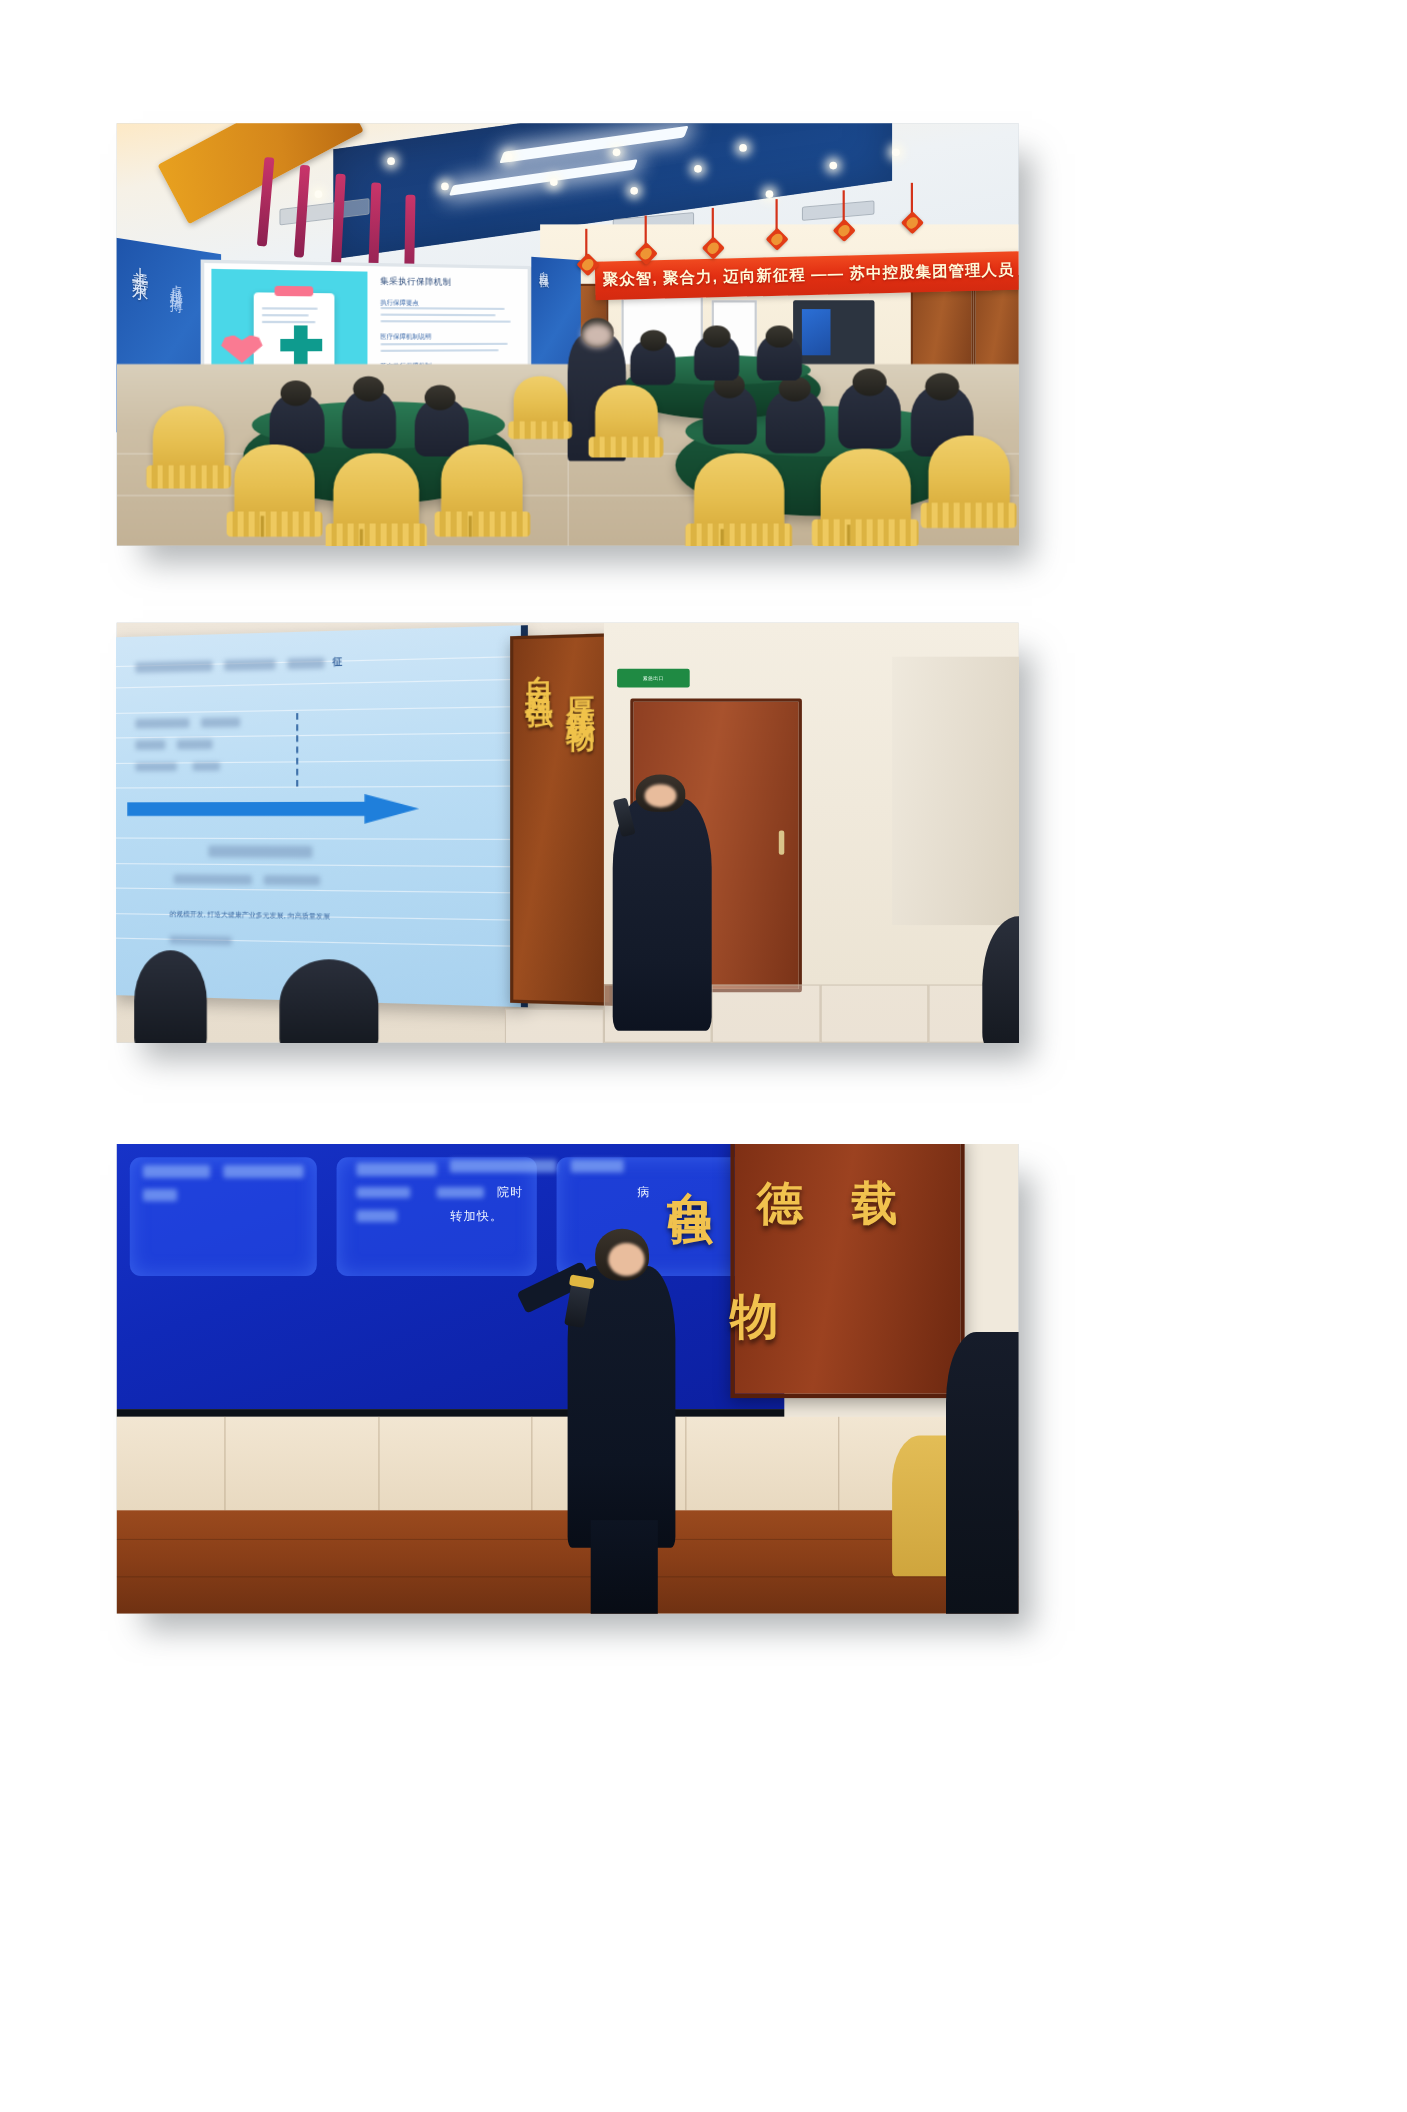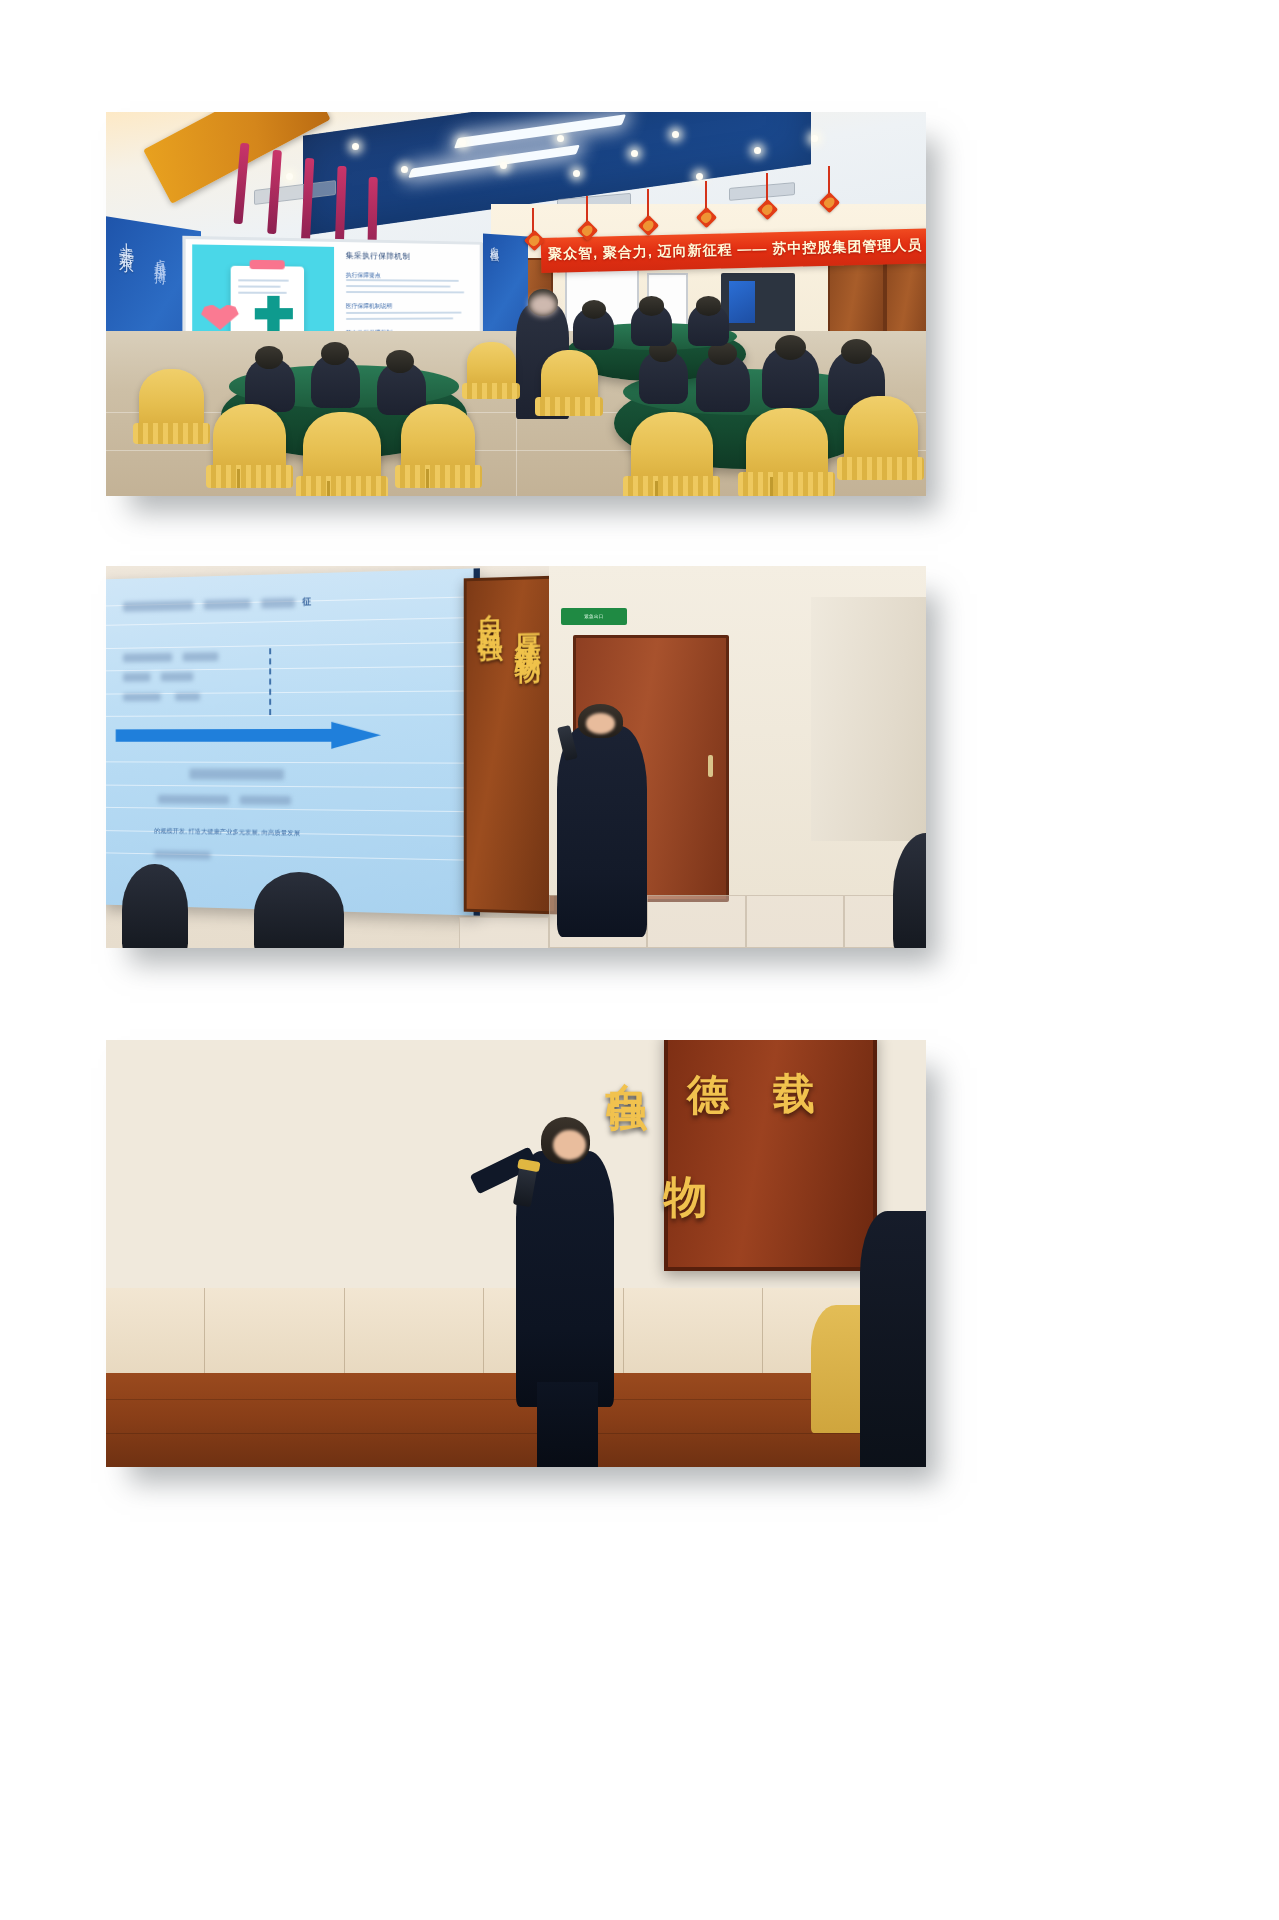--- a/index.html
+++ b/index.html
@@ -593,20 +593,39 @@
       <div class="p2-audience" style="left:2%;top:78%;width:8%;height:24%"></div>
       <div class="p2-audience" style="left:18%;top:80%;width:11%;height:22%"></div>
       <div class="p2-audience" style="left:96%;top:70%;width:8%;height:32%"></div>
     </div>
   </figure>
 
   <figure class="photo" id="photo-3">
     <div class="inner">
       <div class="p3-bg"></div>
 
+      <div class="p3-led">
+        <div class="p3-ledbox" style="left:2%;top:5%;width:28%;height:45%"></div>
+        <div class="p3-ledbox" style="left:33%;top:5%;width:30%;height:45%"></div>
+        <div class="p3-ledbox" style="left:66%;top:5%;width:30%;height:45%"></div>
+
+        <div class="p3-blurtext" style="left:4%;top:8%;width:10%;height:5%"></div>
+        <div class="p3-blurtext" style="left:16%;top:8%;width:12%;height:5%"></div>
+        <div class="p3-blurtext" style="left:4%;top:17%;width:5%;height:4.5%"></div>
+        <div class="p3-blurtext" style="left:36%;top:7%;width:12%;height:5%"></div>
+        <div class="p3-blurtext" style="left:50%;top:6%;width:16%;height:5%"></div>
+        <div class="p3-blurtext" style="left:68%;top:6%;width:8%;height:5%"></div>
+        <div class="p3-blurtext" style="left:36%;top:16%;width:8%;height:4.5%"></div>
+        <div class="p3-blurtext" style="left:48%;top:16%;width:7%;height:4.5%"></div>
+        <div class="p3-blurtext" style="left:36%;top:25%;width:6%;height:4.5%"></div>
+
+        <span class="p3-text" style="left:57%;top:15%">院时</span>
+        <span class="p3-text" style="left:78%;top:15%">病</span>
+        <span class="p3-text" style="left:50%;top:24%">转加快。</span>
+      </div>
 
       <div class="p3-calli">
         <span class="col c1">德</span>
         <span class="col c2">载</span>
       </div>
       <div style="position:absolute;left:60%;top:2%;color:#f1c24e;font-family:'Liberation Serif',serif;font-weight:700;font-size:42px;writing-mode:vertical-rl;letter-spacing:10px;text-shadow:0 3px 5px rgba(0,0,0,.55);">自强</div>
       <div style="position:absolute;left:68%;top:30%;color:#f1c24e;font-family:'Liberation Serif',serif;font-weight:700;font-size:44px;text-shadow:0 3px 5px rgba(0,0,0,.55);">物</div>
 
       <div class="p3-podium-wall"></div>
       <div class="p3-panelline" style="left:12%;top:58%;height:20%"></div>

